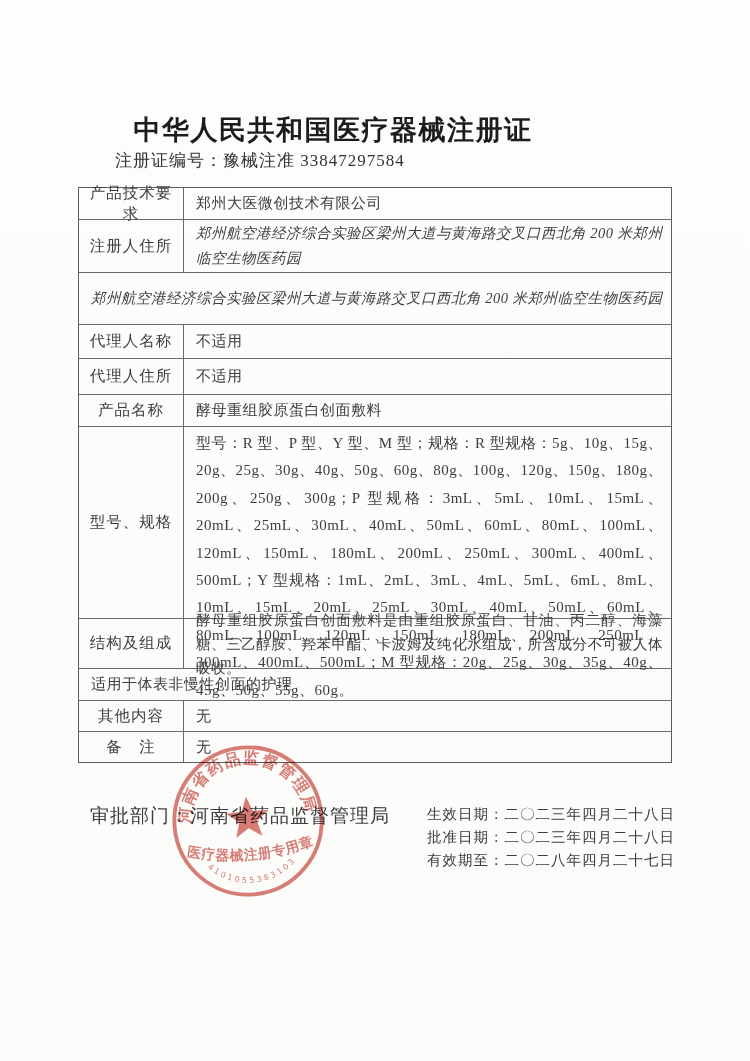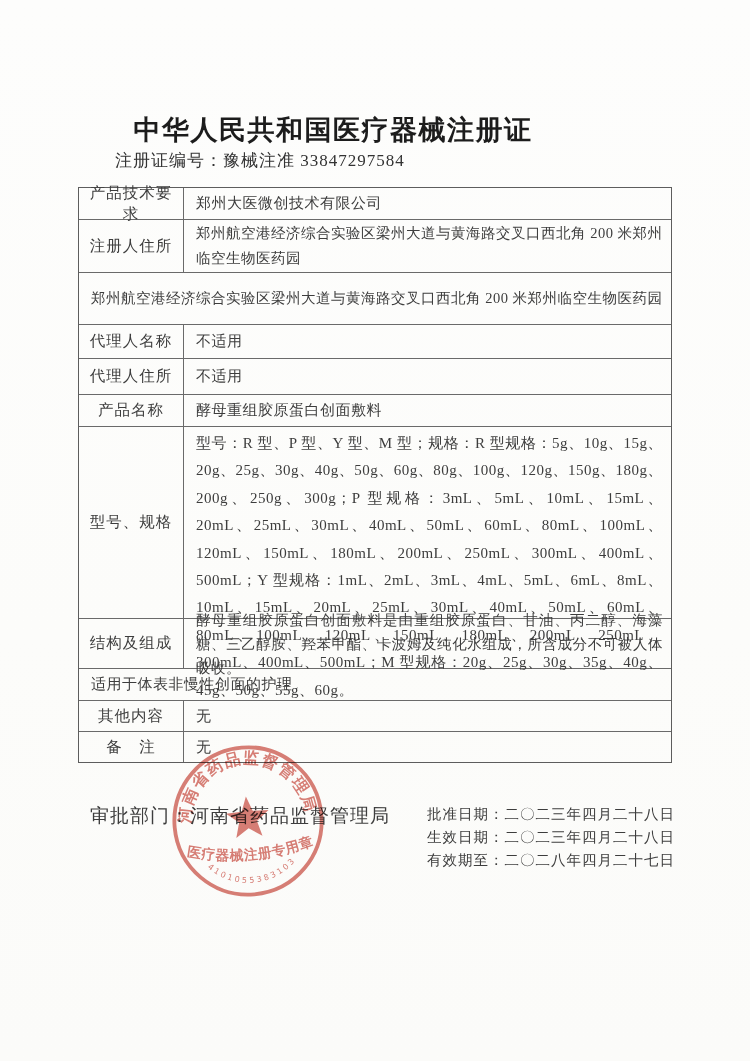--- a/index.html
+++ b/index.html
@@ -55,21 +55,21 @@
   .t-row.r4{height:34px}
   .t-row.r5{height:36px}
   .t-row.r6{height:32px}
   .t-row.r7{height:192px}
   .t-row.r8{height:50px}
   .t-row.r9{height:32px}
   .t-row.r10{height:34px}
   .t-row.r11{height:31px}
   .t-row.r12{height:31px}
   .t-row.r7 .t-value{align-items:flex-start;line-height:27.4px;text-align:justify;}
-  .t-row.r2 .t-value,.t-row.r3 .t-value{font-size:14.5px;line-height:25px;}
+  .t-row.r2 .t-value,.t-row.r3 .t-value{font-size:14.5px;line-height:25px;font-style:italic;}
   .t-row.r8 .t-value{font-size:14.5px;line-height:24px;text-align:justify;}
   .footer-left{
     position:absolute;left:90px;top:803px;
     font-size:19px;color:#3d3d3d;letter-spacing:1px;
   }
   .footer-right{
     position:absolute;left:427px;top:803px;
     font-size:14.5px;color:#3d3d3d;letter-spacing:1px;
     line-height:23px;
   }
@@ -132,22 +132,22 @@
     </div>
     <div class="t-row r12">
       <div class="t-label">备　注</div>
       <div class="t-value">无</div>
     </div>
   </div>
 
   <div class="footer-left"><span>审批部门：</span><span>河南省药品监督管理局</span></div>
 
   <div class="footer-right">
+    <div><span>生效日期：</span><span>二〇二三年四月二十八日</span></div>
     <div><span>批准日期：</span><span>二〇二三年四月二十八日</span></div>
-    <div><span>生效日期：</span><span>二〇二三年四月二十八日</span></div>
     <div><span>有效期至：</span><span>二〇二八年四月二十七日</span></div>
   </div>
 
   <svg class="stamp" viewBox="0 0 150 150" xmlns="http://www.w3.org/2000/svg">
     <defs>
       <path id="arcTop" d="M 24.3 93.5 A 54 54 0 1 1 125.7 93.5" fill="none"></path>
       <path id="arcMid" d="M 16 103 Q 75 119 134 103" fill="none"></path>
       <path id="arcBot" d="M 27.5 108.3 A 58 58 0 0 0 122.5 108.3" fill="none"></path>
     </defs>
     <g fill="#c9473c" opacity="0.82">

